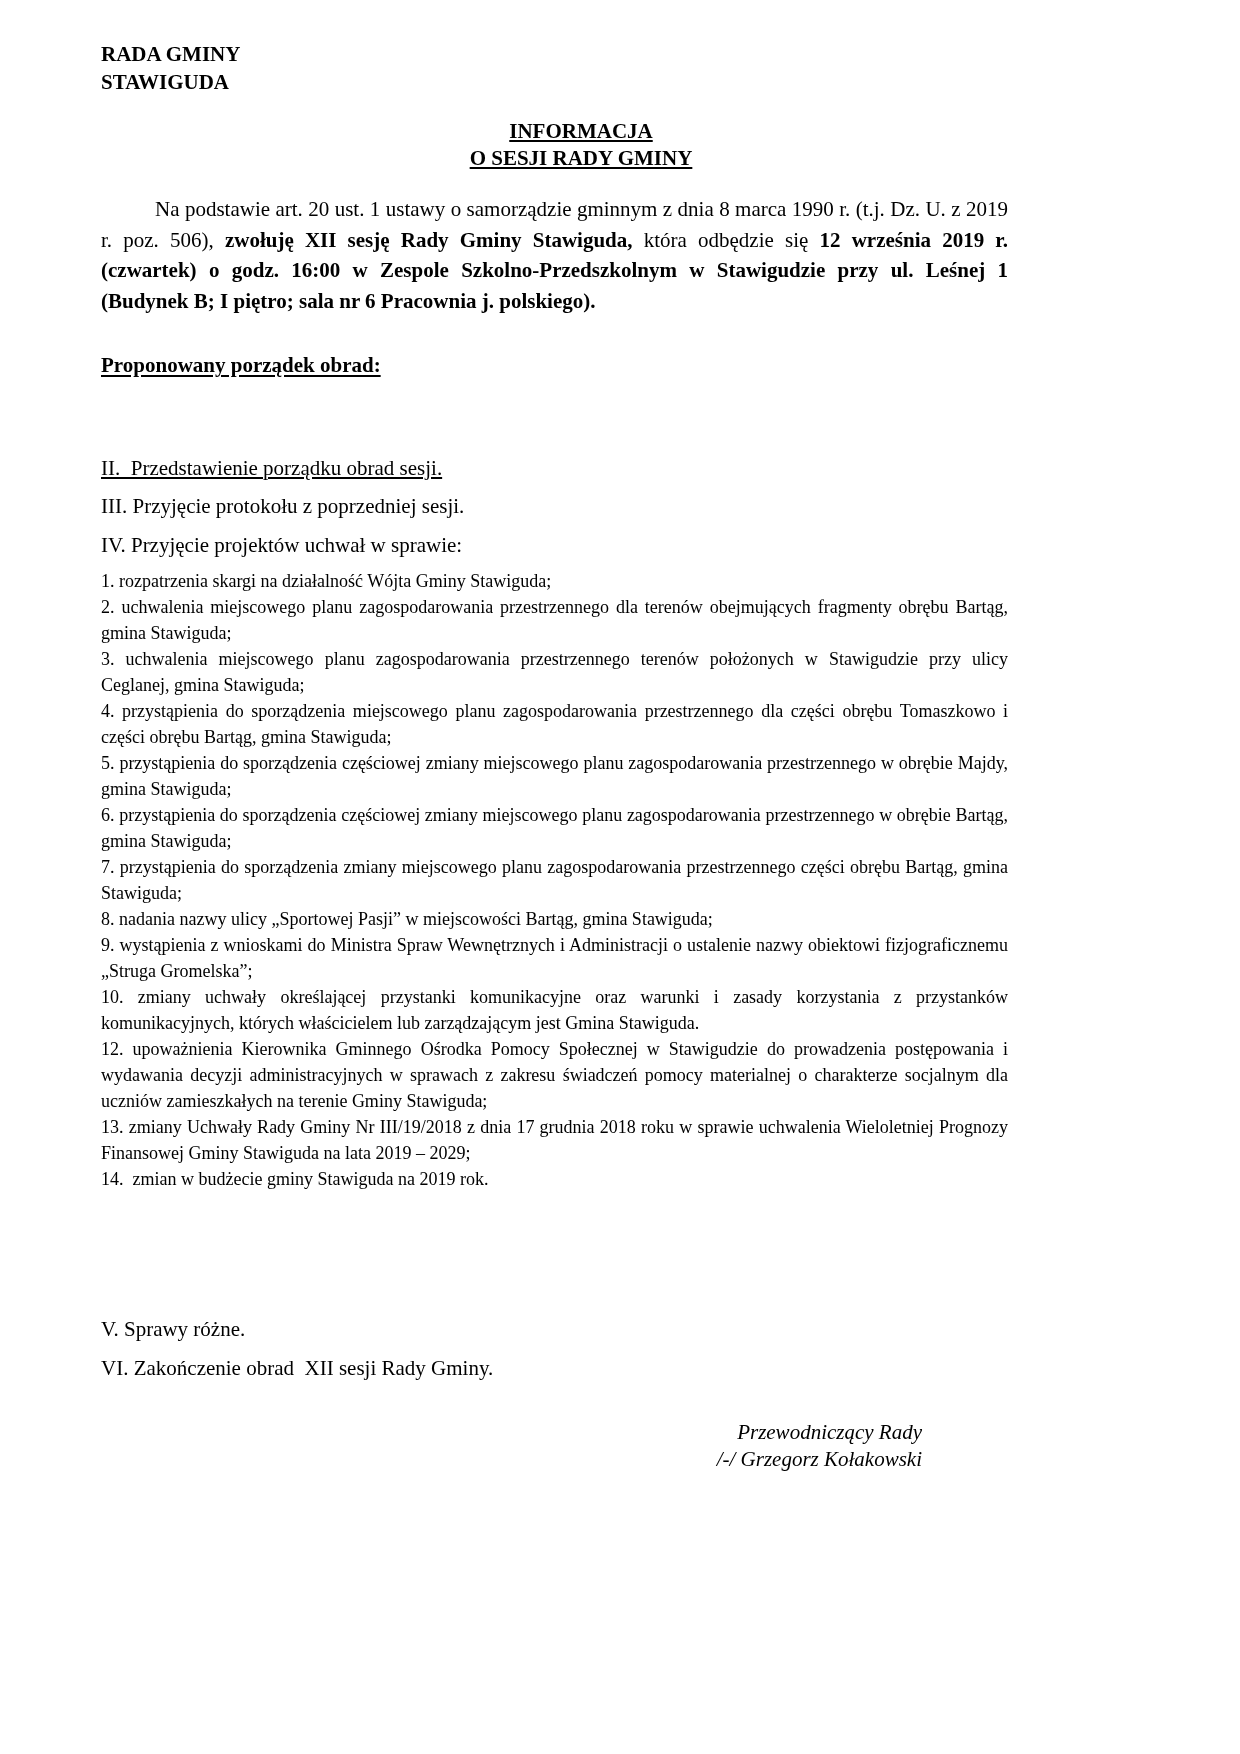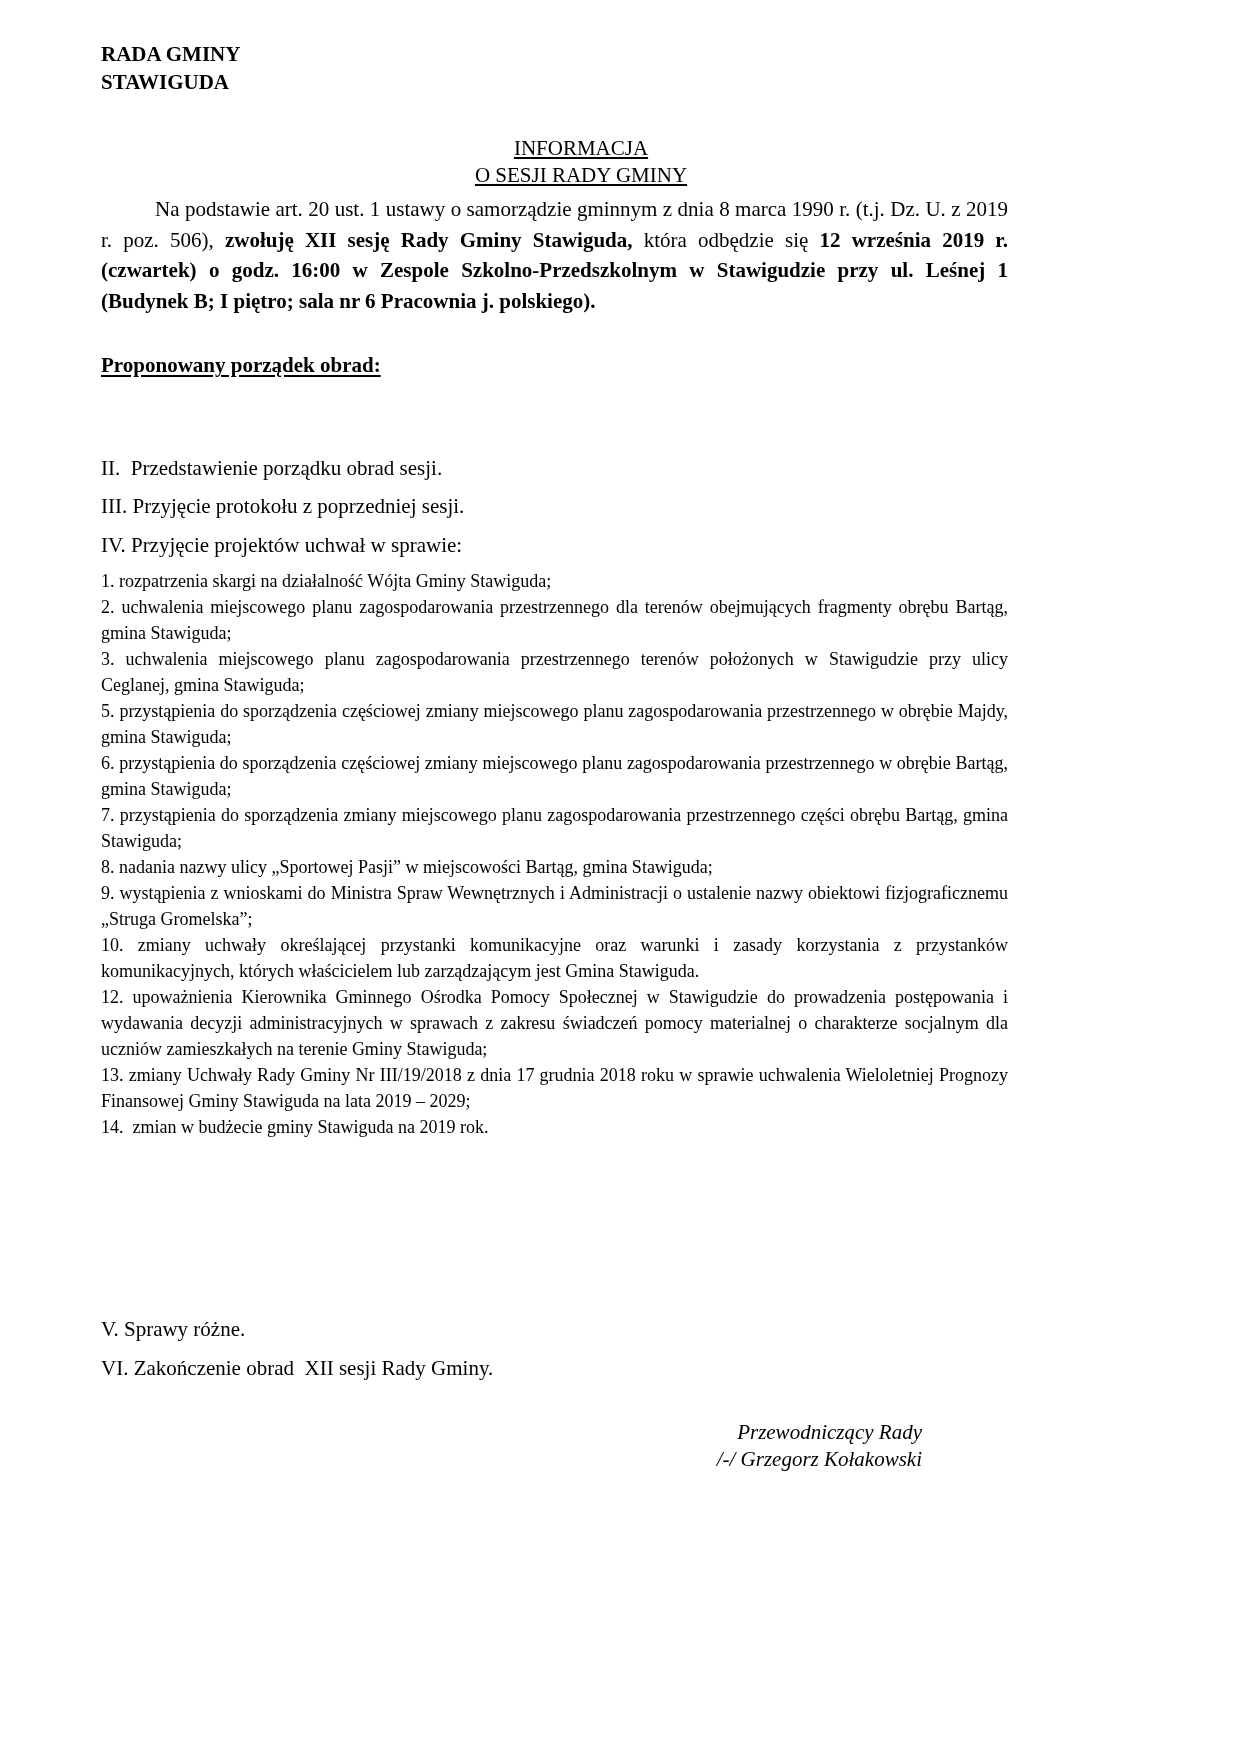--- a/index.html
+++ b/index.html
@@ -29,24 +29,23 @@
     font-weight: bold;
     font-size: 21px;
     line-height: 28px;
   }
   .title-block {
     position: absolute;
     left: 0;
     width: 1162px;
     top: 118px;
     text-align: center;
-    font-weight: normal;
+    font-weight: bold;
     font-size: 21px;
     line-height: 27px;
-    margin-top: 17px;
   }
   .title-block div span {
     text-decoration: underline;
     text-underline-offset: 2px;
   }
   .intro {
     position: absolute;
     left: 101px;
     width: 907px;
     top: 194px;
@@ -107,28 +106,29 @@
 
   <div class="title-block">
     <div><span>INFORMACJA</span></div>
     <div><span>O SESJI RADY GMINY</span></div>
   </div>
 
   <div class="intro"><span class="indent"></span><span>Na podstawie art. 20 ust. 1 ustawy o samorządzie gminnym z dnia 8 marca 1990 r. (t.j. Dz. U. z 2019 r. poz. 506), </span><b>zwołuję XII sesję Rady Gminy Stawiguda,</b><span> która odbędzie się </span><b>12 września 2019 r. (czwartek) o godz. 16:00 w Zespole Szkolno-Przedszkolnym w Stawigudzie przy ul. Leśnej 1 (Budynek  B; I piętro; sala nr 6 Pracownia j. polskiego).</b></div>
 
   <div class="agenda-heading">Proponowany porządek obrad:</div>
 
-  <div class="roman" style="top:455px;"><span style="white-space:pre;">II.  Przedstawienie porządku obrad sesji.</span></div>
+  <div class="roman" style="top:455px;text-decoration:underline;"><span style="white-space:pre;">II.  Przedstawienie porządku obrad sesji.</span></div>
   <div class="roman" style="top:493px;"><span style="white-space:pre;">III. Przyjęcie protokołu z poprzedniej sesji.</span></div>
   <div class="roman" style="top:532px;"><span style="white-space:pre;">IV. Przyjęcie projektów uchwał w sprawie:</span></div>
 
   <div class="numbered">
     <div class="item">1. rozpatrzenia skargi na działalność Wójta Gminy Stawiguda;</div>
     <div class="item">2. uchwalenia miejscowego planu zagospodarowania przestrzennego dla terenów obejmujących fragmenty obrębu Bartąg, gmina Stawiguda;</div>
     <div class="item">3. uchwalenia miejscowego planu zagospodarowania przestrzennego terenów położonych w Stawigudzie przy ulicy Ceglanej, gmina Stawiguda;</div>
+    <div class="item">4. przystąpienia do sporządzenia miejscowego planu zagospodarowania przestrzennego dla części obrębu Tomaszkowo i części obrębu Bartąg, gmina Stawiguda;</div>
     <div class="item">5. przystąpienia do sporządzenia częściowej zmiany miejscowego planu zagospodarowania przestrzennego w obrębie Majdy, gmina Stawiguda;</div>
     <div class="item">6. przystąpienia do sporządzenia częściowej zmiany miejscowego planu zagospodarowania przestrzennego w obrębie Bartąg, gmina Stawiguda;</div>
     <div class="item">7. przystąpienia do sporządzenia zmiany miejscowego planu zagospodarowania przestrzennego części obrębu Bartąg, gmina Stawiguda;</div>
     <div class="item">8. nadania nazwy ulicy „Sportowej Pasji” w miejscowości Bartąg, gmina Stawiguda;</div>
     <div class="item">9. wystąpienia z wnioskami do Ministra Spraw Wewnętrznych i Administracji o ustalenie nazwy obiektowi fizjograficznemu „Struga Gromelska”;</div>
     <div class="item">10. zmiany uchwały określającej przystanki komunikacyjne oraz warunki i zasady korzystania z przystanków komunikacyjnych, których właścicielem lub zarządzającym jest Gmina Stawiguda.</div>
     <div class="item">12. upoważnienia Kierownika Gminnego Ośrodka Pomocy Społecznej w Stawigudzie do prowadzenia postępowania i wydawania decyzji administracyjnych w sprawach z zakresu świadczeń pomocy materialnej o charakterze socjalnym dla uczniów zamieszkałych na terenie Gminy Stawiguda;</div>
     <div class="item">13. zmiany Uchwały Rady Gminy Nr III/19/2018 z dnia 17 grudnia 2018 roku w sprawie uchwalenia Wieloletniej Prognozy Finansowej Gminy Stawiguda na lata 2019 – 2029;</div>
     <div class="item" style="white-space:pre;">14.  zmian w budżecie gminy Stawiguda na 2019 rok.</div>
   </div>

